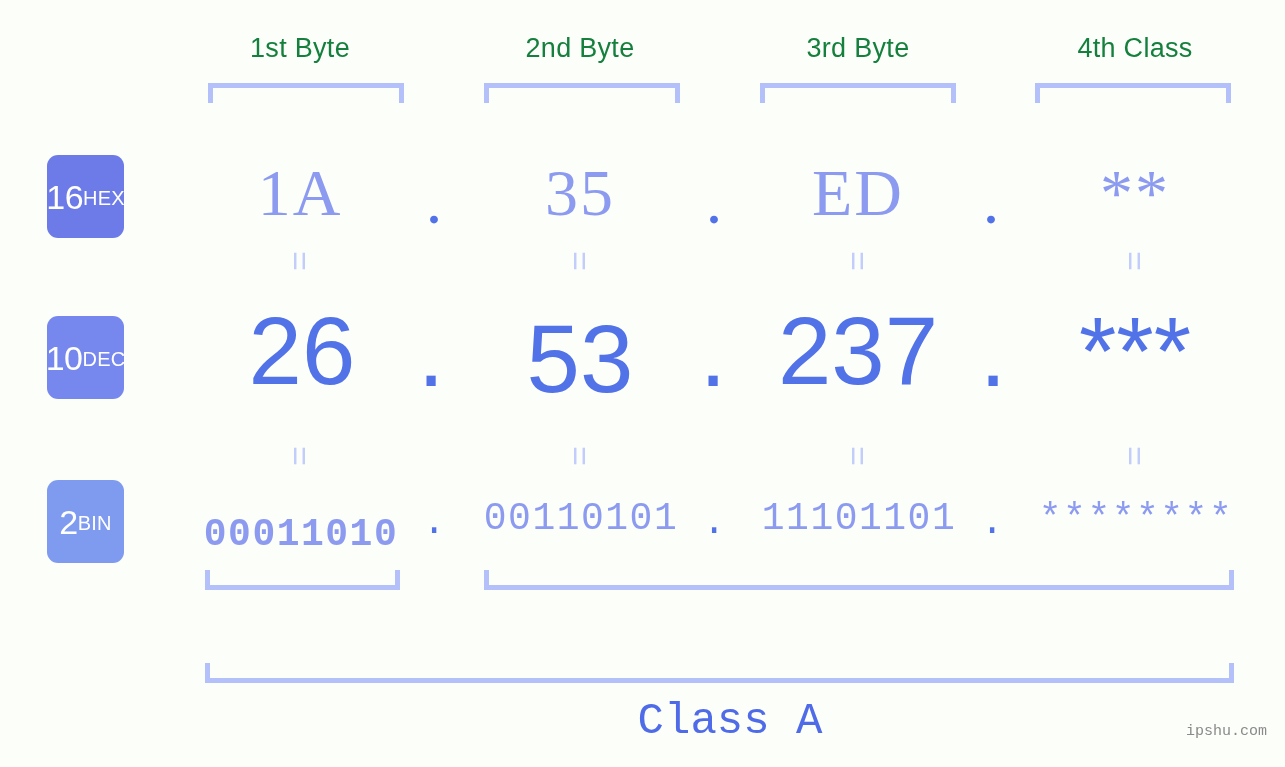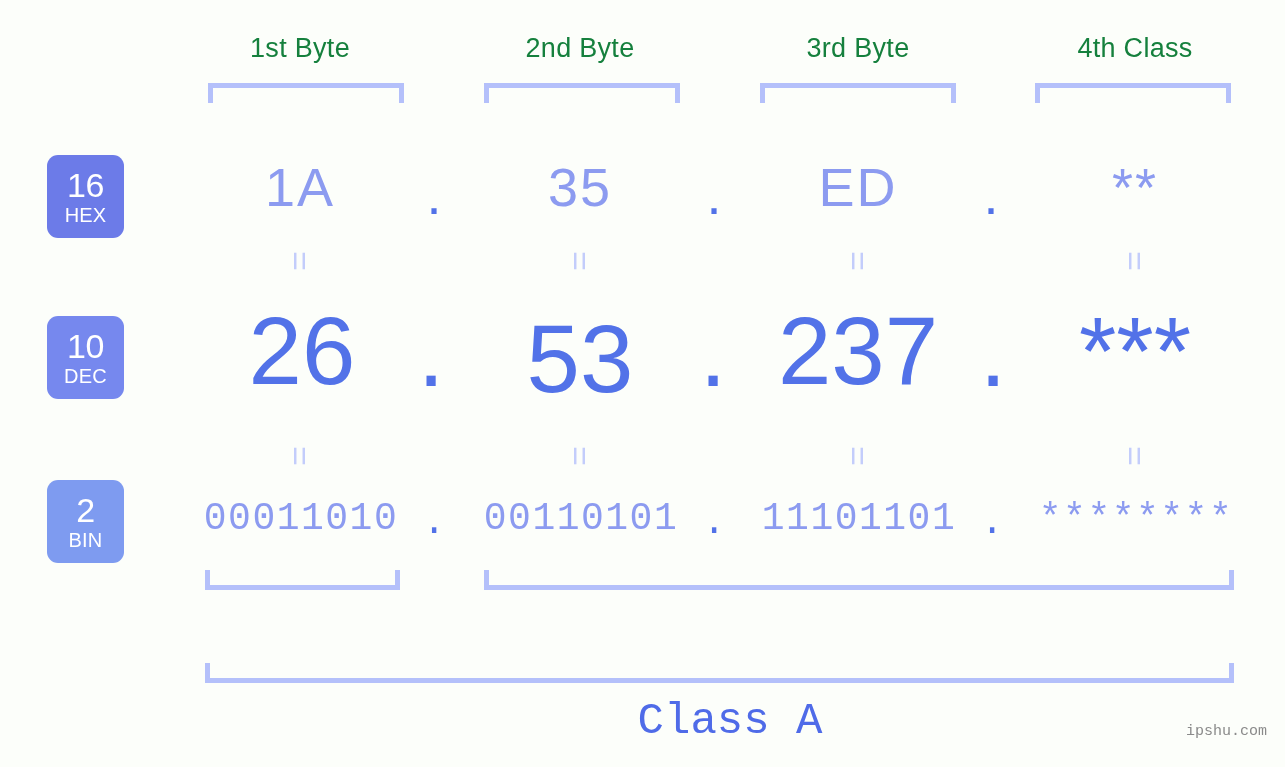--- a/index.html
+++ b/index.html
@@ -49,21 +49,20 @@
 
   
   .badge {
     position: absolute;
     left: 47px;
     width: 77px;
     height: 83px;
     border-radius: 11px;
     color: #ffffff;
     display: flex;
-    flex-direction: column;
     align-items: center;
     justify-content: center;
     line-height: 1;
   }
   .badge-num {
     font-size: 34px;
     font-weight: 400;
     letter-spacing: -0.5px;
   }
   .badge-name {
@@ -85,23 +84,23 @@
 
   .sep {
     position: absolute;
     text-align: center;
     line-height: 1;
     white-space: nowrap;
   }
 
   
   .row-hex .cell, .row-hex .sep {
-    font-size: 54px;
+    font-size: 66px;
     color: #8c9bf0;
-    font-family: Liberation Sans, sans-serif;
+    font-family: Liberation Serif, serif;
     letter-spacing: 2px;
   }
   .row-hex .sep { color: #5272e8; }
 
   
   .row-dec .cell, .row-dec .sep {
     font-size: 96px;
     color: #5272e8;
     font-family: "Liberation Sans", sans-serif;
     letter-spacing: 0px;
@@ -210,21 +209,21 @@
   <div class="eq" style="left:560px; top:439px;">=</div>
   <div class="eq" style="left:838px; top:439px;">=</div>
   <div class="eq" style="left:1115px; top:439px;">=</div>
 
   <div class="badge" style="top:480px; background:#7e9bf0;">
     <span class="badge-num">2</span>
     <span class="badge-name">BIN</span>
   </div>
 
   <div class="value-row row-bin" style="top:500px;">
-    <div class="cell" style="left:170px; top:0; width:262px;">00011010</div>
+    <div class="cell" style="left:170px; top:16px; width:262px;font-weight:bold;">00011010</div>
     <div class="sep" style="left:400px; top:4px; width:70px;">.</div>
     <div class="cell" style="left:450px; top:0; width:262px;">00110101</div>
     <div class="sep" style="left:680px; top:4px; width:70px;">.</div>
     <div class="cell" style="left:728px; top:0; width:262px;">11101101</div>
     <div class="sep" style="left:958px; top:4px; width:70px;">.</div>
     <div class="cell" style="left:1005px; top:0; width:262px;">********</div>
   </div>
 
   <div class="bracket-up" style="left:205px; top:570px; width:195px;"></div>
   <div class="bracket-up" style="left:484px; top:570px; width:750px;"></div>

